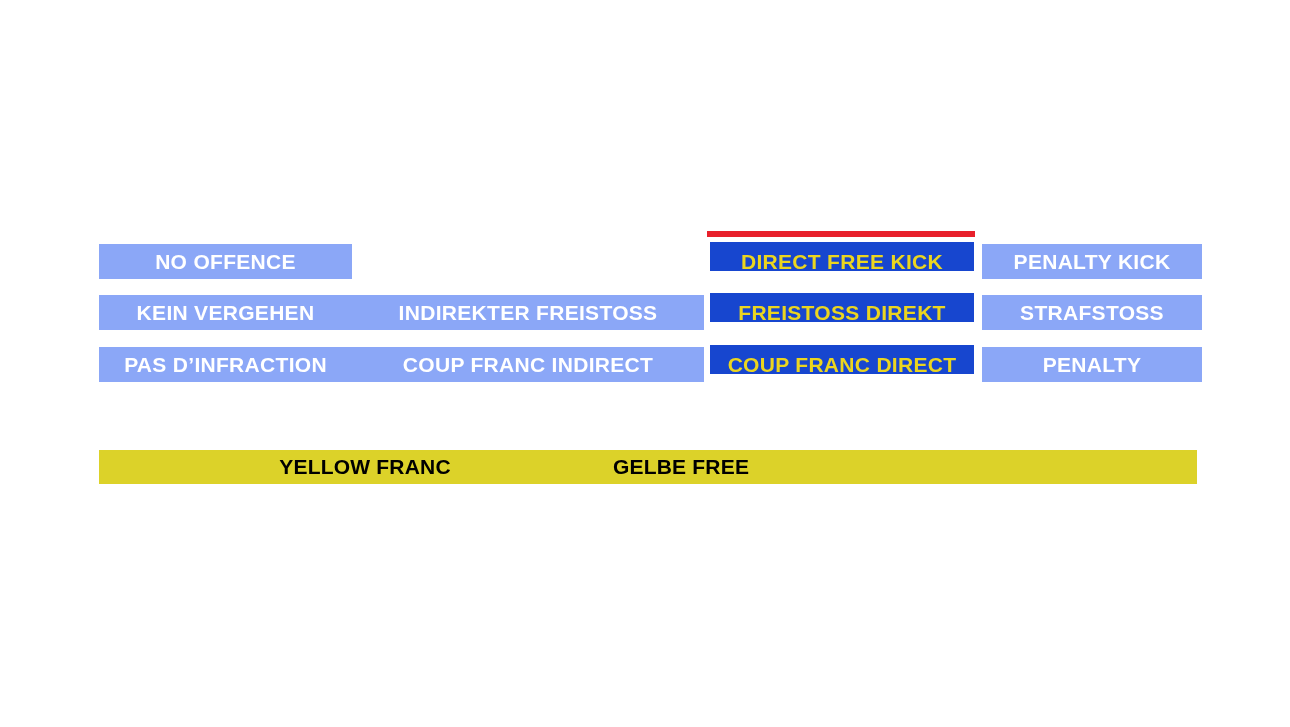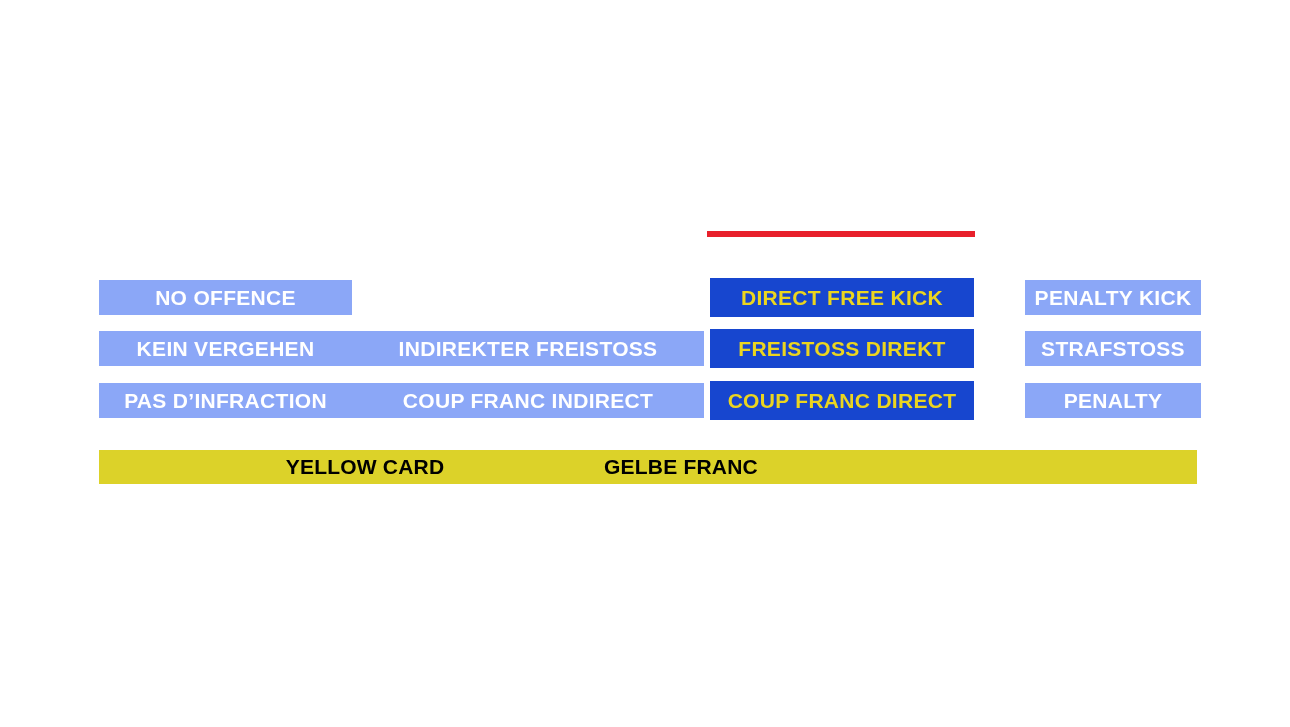--- a/index.html
+++ b/index.html
@@ -30,29 +30,28 @@
     height: 35px;
     line-height: 35px;
     text-align: center;
     font-size: 21px;
     font-weight: 700;
     letter-spacing: 0.3px;
     white-space: nowrap;
     background: var(--option-default-bg, #8BA7F7);
     color: var(--option-default-text, #FFFFFF);
     cursor: pointer;
-    margin-top: 36px;
   }
   .c1 { left: 99px;  width: 253px; }
   .c2 { left: 352px; width: 352px; }
   .c3 { left: 710px; width: 264px; }
-  .c4 { left: 1025px; width: 176px; }
+  .c4 { left: 982px; width: 220px; }
   .cell.selected {
     top: -2px;
-    height: 39px;
+    height: 29px;
     line-height: 39px;
     background: var(--option-selected-bg, #1746CF);
     color: var(--option-selected-text, #EBD51F);
   }
   .selected-marker {
     position: absolute;
     left: 707px;
     top: 231px;
     width: 268px;
     height: 6px;
@@ -104,17 +103,17 @@
   </div>
 
   <div class="row row-3">
     <div class="cell c1">PAS D’INFRACTION</div>
     <div class="cell c2">COUP FRANC INDIRECT</div>
     <div class="cell c3 selected">COUP FRANC DIRECT</div>
     <div class="cell c4">PENALTY</div>
   </div>
 
   <div class="card-bar">
-    <span class="card-label card-label-1">YELLOW CARD</span>
-    <span class="card-label card-label-2">GELBE FRANC</span>
+    <span class="card-label card-label-1">YELLOW FRANC</span>
+    <span class="card-label card-label-2">GELBE FREE</span>
   </div>
 
 </div>
 
 </body></html>

